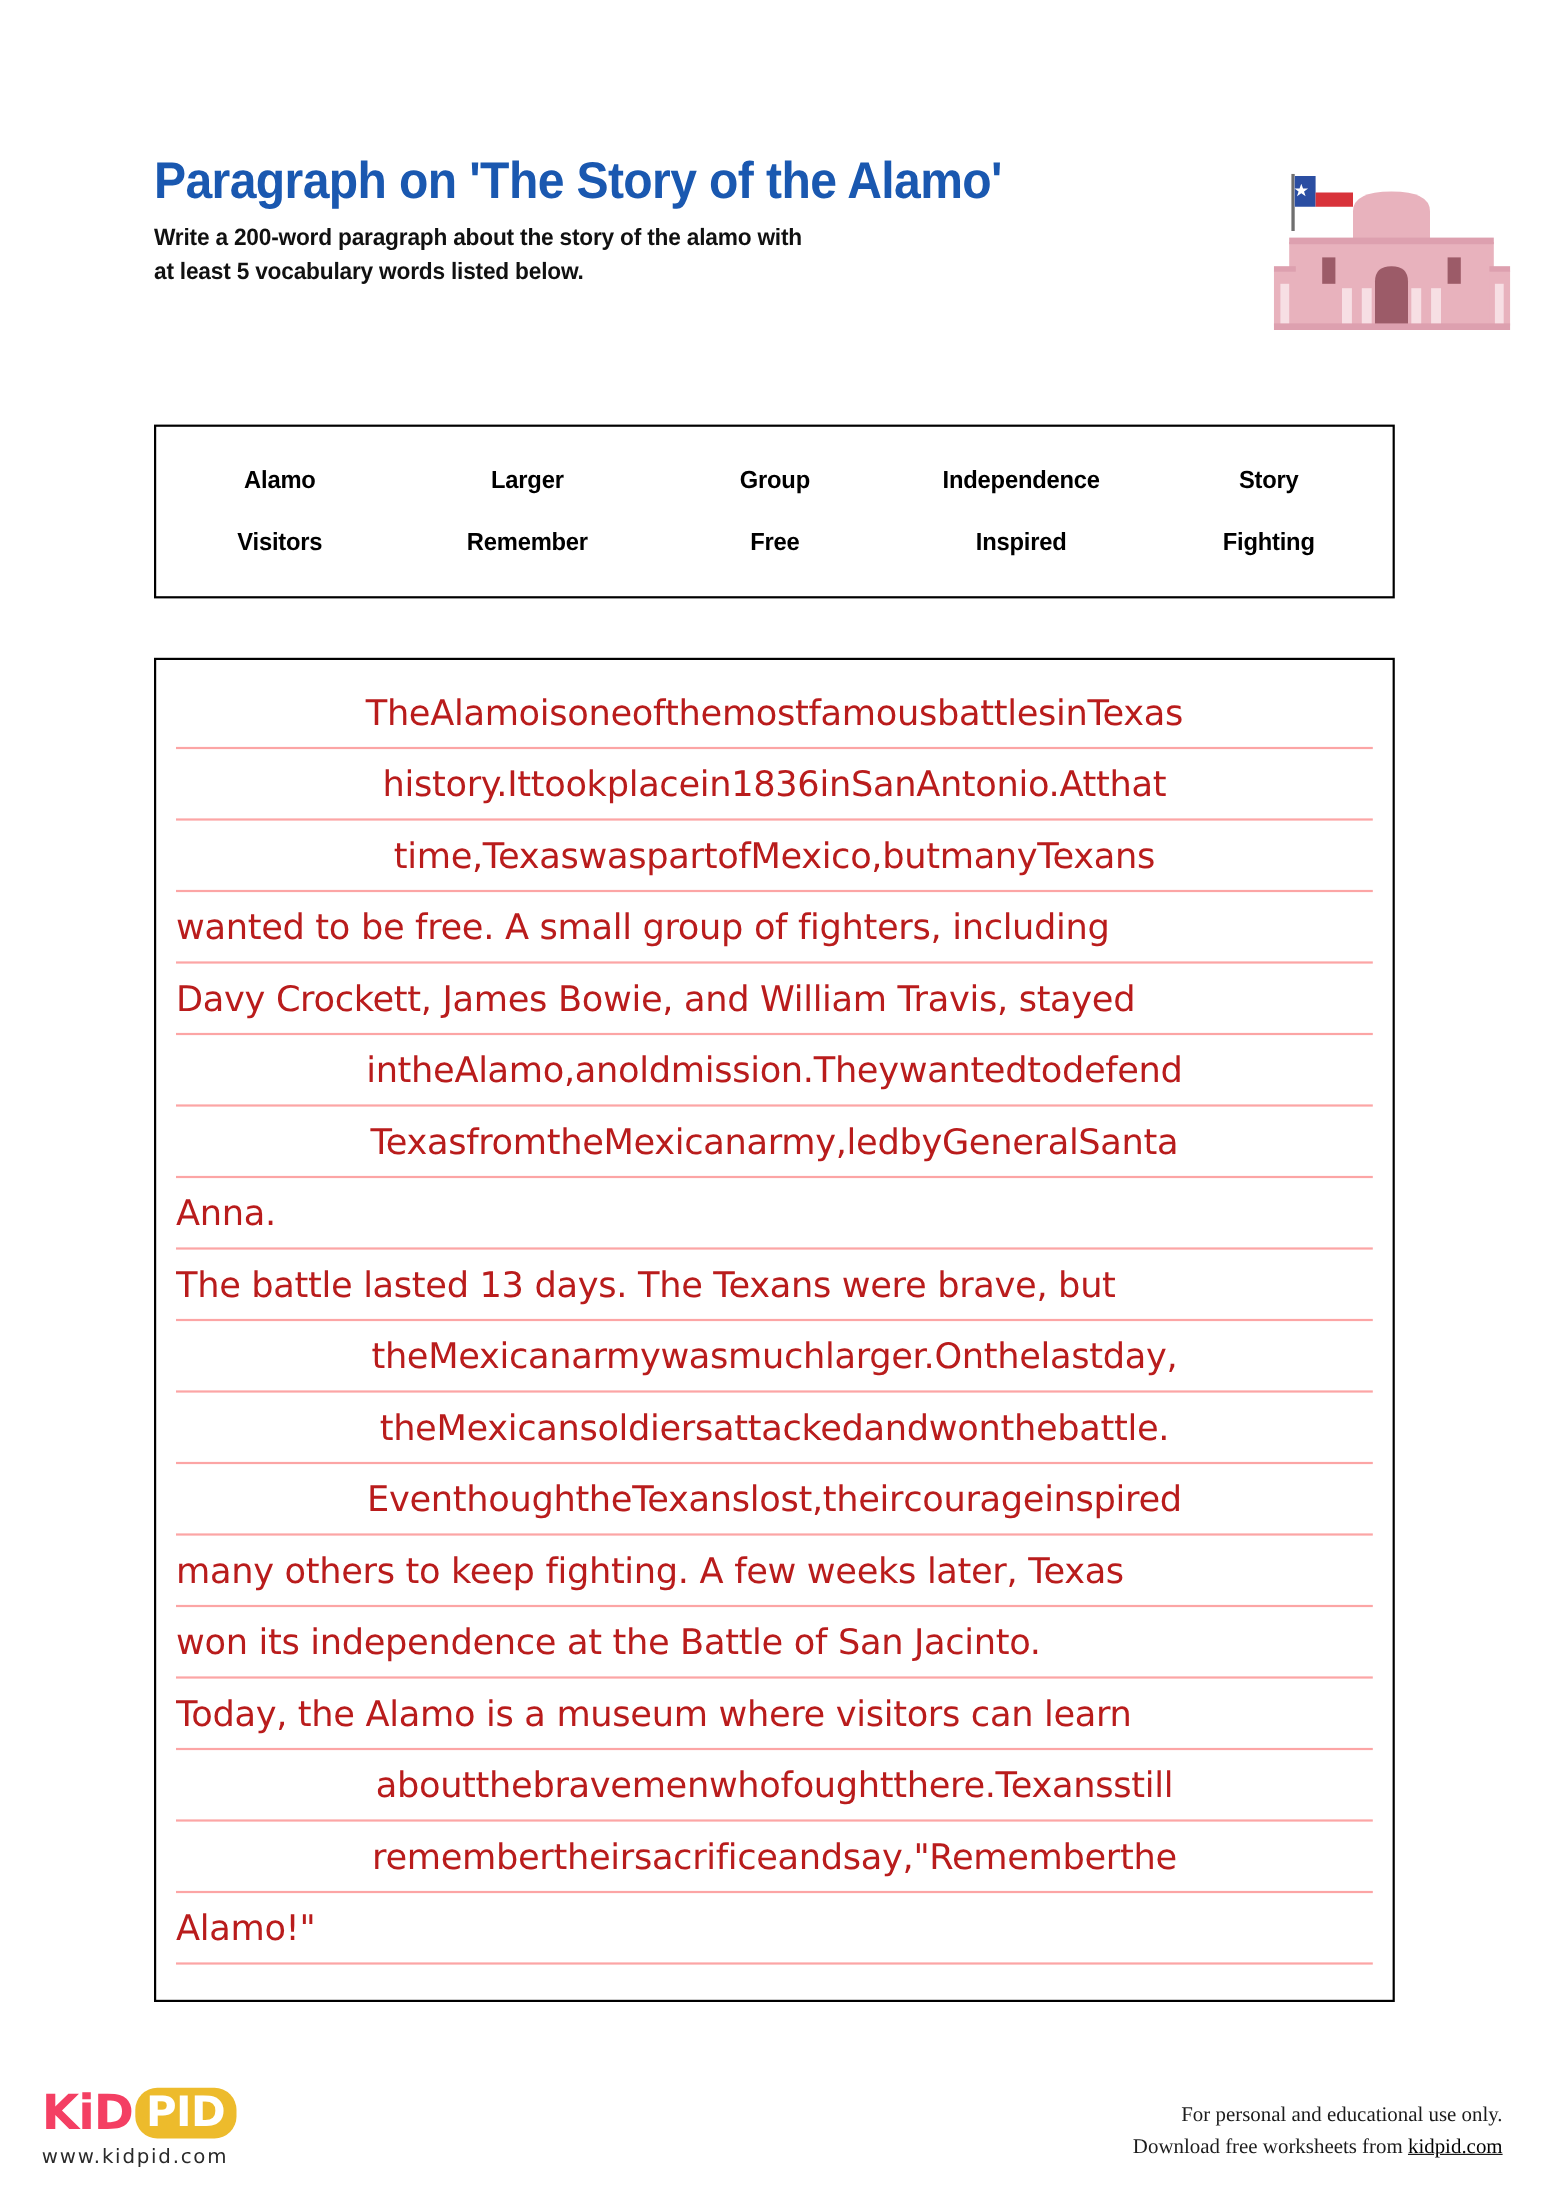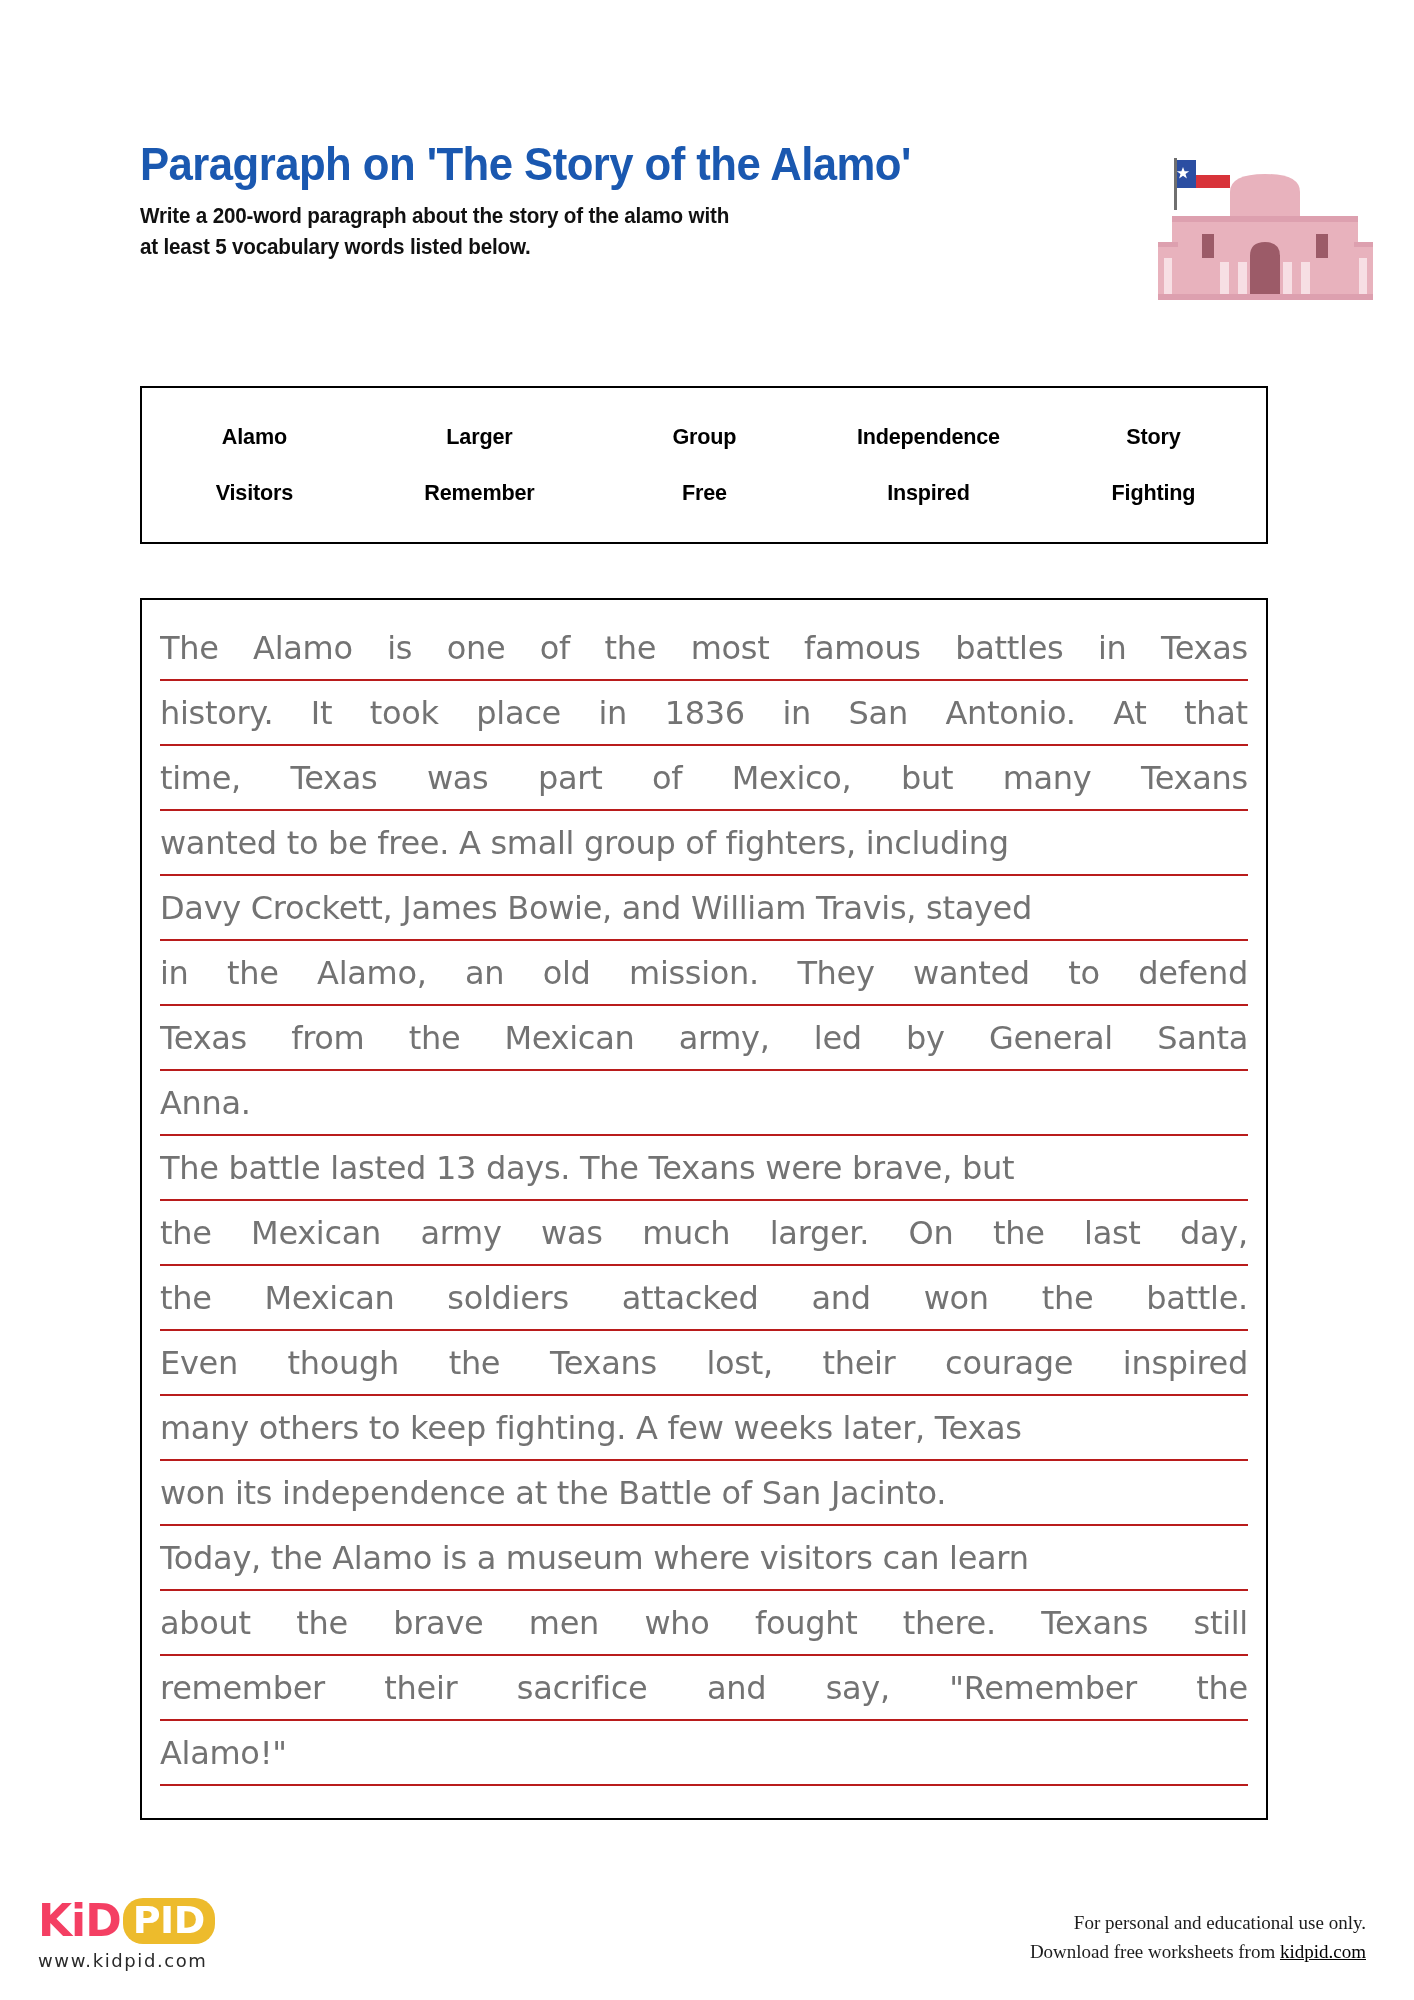--- a/index.html
+++ b/index.html
@@ -101,28 +101,28 @@
     border: 2.5px solid #000000;
     box-sizing: border-box;
     padding: 16px 18px 0 18px;
     overflow: hidden;
   }
   .answer-line {
     font-family: "DejaVu Sans", sans-serif;
     font-size: 32px;
     line-height: 65px;
     height: 65px;
-    color: #737373;
+    color: #b91c1c;
     white-space: nowrap;
-    border-bottom: 2px solid #b91c1c;
+    border-bottom: 2px solid #fca5a5;
     box-sizing: border-box;
     letter-spacing: -0.3px;
     font-weight: 400;
     display: flex;
-    justify-content: space-between;
+    justify-content: center;
     overflow: hidden;
   }
   .answer-line.nojustify { display: block; }
   .answer-line span.w { display: inline-block; }
 
   
   .footer-logo {
     position: absolute;
     left: 38px;
     top: 1898px;

